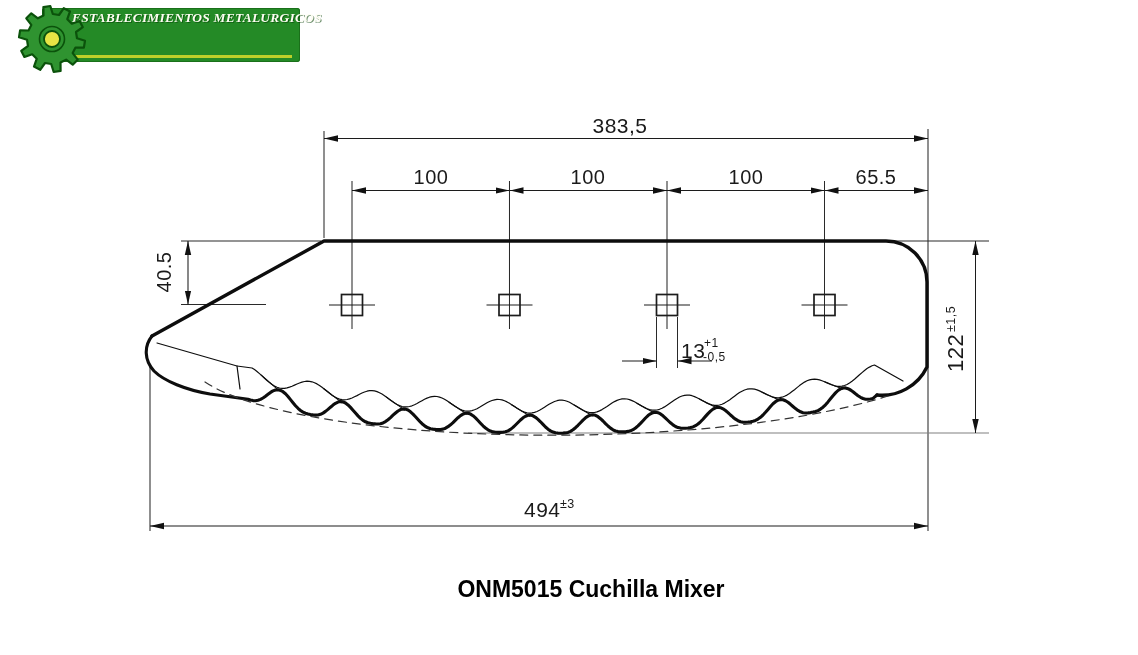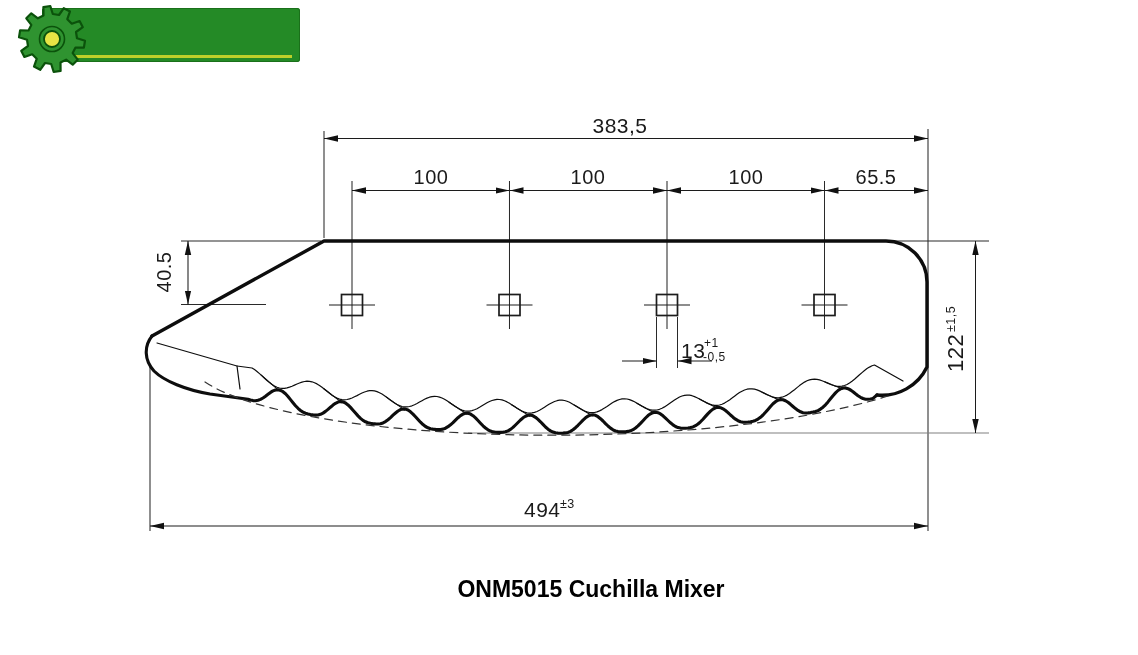--- a/index.html
+++ b/index.html
@@ -46,20 +46,21 @@
     position:absolute;top:576px;left:0;width:100%;text-align:center;
     transform:translateX(22px);
     font-size:23px;font-weight:700;color:#000;
   }
 </style>
 </head>
 <body>
 
 <header class="logo">
   <div class="banner">
+    <div class="banner-top">ESTABLECIMIENTOS METALURGICOS</div>
     <div class="banner-underline"></div>
   </div>
   <svg class="gear" width="72" height="72" viewBox="0 0 72 72">
     <path id="gear-body" fill="#2f9330" stroke="#0b520b" stroke-width="2.2" stroke-linejoin="round" d="M69.0,37.7L67.9,44.6L59.5,44.5L56.7,50.1L61.7,56.7L56.7,61.7L50.1,56.7L44.5,59.5L44.6,67.9L37.7,69.0L35.2,61.0L29.0,60.0L24.2,66.8L18.0,63.6L20.7,55.8L16.2,51.3L8.4,54.0L5.2,47.8L12.0,43.0L11.0,36.8L3.0,34.3L4.1,27.4L12.5,27.5L15.3,21.9L10.3,15.3L15.3,10.3L21.9,15.3L27.5,12.5L27.4,4.1L34.3,3.0L36.8,11.0L43.0,12.0L47.8,5.2L54.0,8.4L51.3,16.2L55.8,20.7L63.6,18.0L66.8,24.2L60.0,29.0L61.0,35.2Z"></path>
     <circle cx="36" cy="36" r="12.5" fill="#2f9330" stroke="#0b520b" stroke-width="1.6"></circle>
     <circle cx="36" cy="36" r="8" fill="#e8e545" stroke="#0b520b" stroke-width="1.8"></circle>
   </svg>
 </header>
 
 <svg class="drawing" width="1138" height="655" viewBox="0 0 1138 655">

